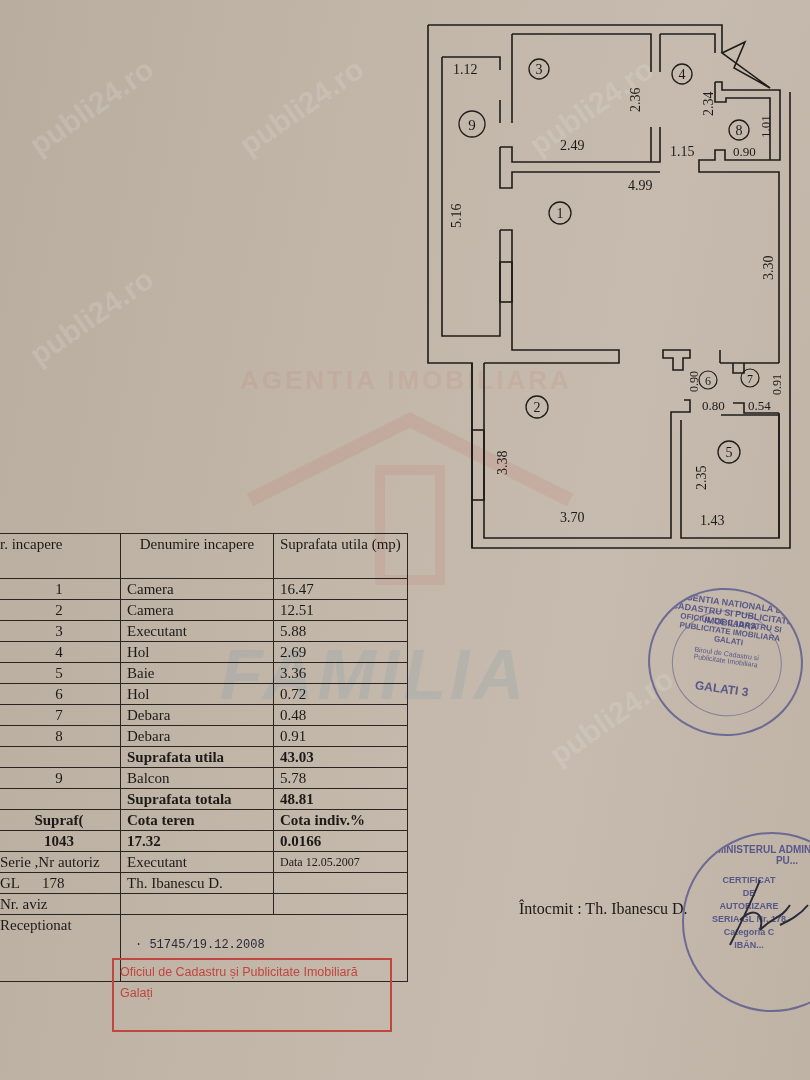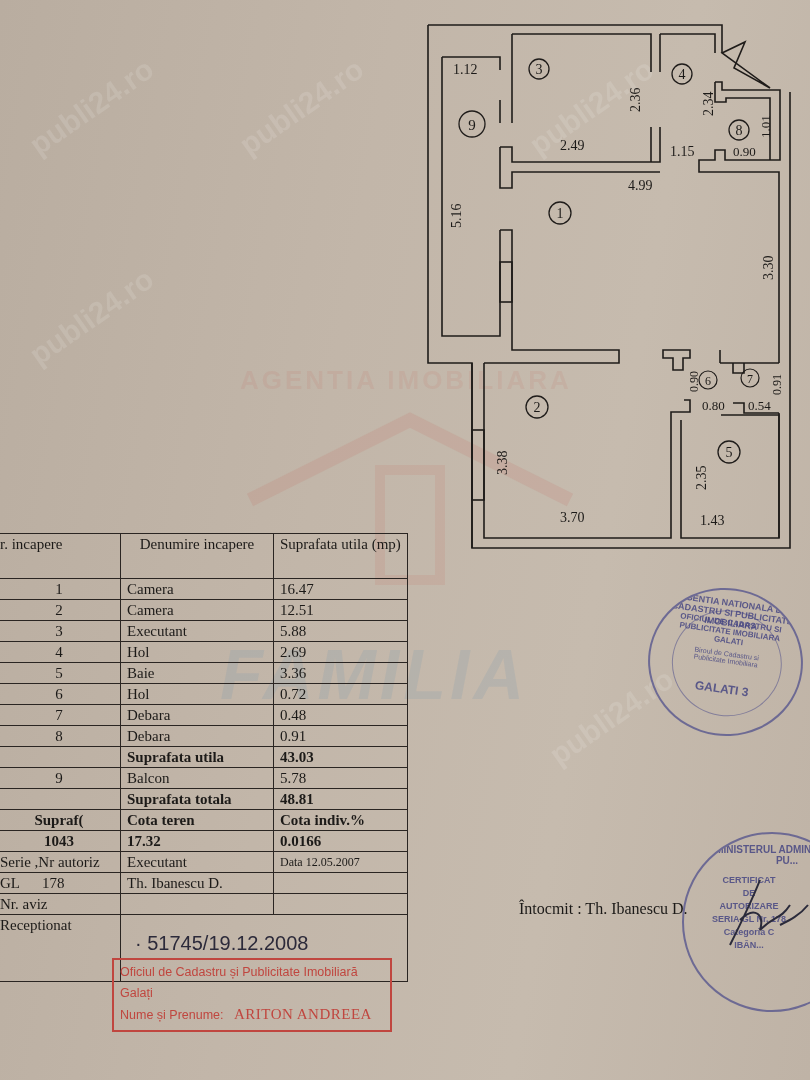--- a/index.html
+++ b/index.html
@@ -21,21 +21,21 @@
   
   .tbl { position:absolute; left:-2px; top:533px; border-collapse:collapse; font-size:15px; }
   .tbl td { border:1.3px solid #2a2522; padding:0 6px; height:20px; line-height:20px; white-space:nowrap; }
   .tbl td.c0 { width:110px; text-align:center; }
   .tbl td.c1 { width:140px; text-align:left; }
   .tbl td.c2 { width:120px; text-align:left; }
   .tbl .hdr td { height:44px; line-height:20px; vertical-align:top; }
   .tbl .b { font-weight:bold; }
   .tbl td.left { text-align:left; padding-left:2px; }
   .tbl tr.tall td { height:48px; vertical-align:top; }
-  .hand { font-family:Liberation Sans, sans-serif; font-size:20px; color:#2c2a3a; }
+  .hand { font-family:Liberation Mono, monospace; font-size:12px; color:#2c2a3a; }
 
   .stamp-red {
     position:absolute; left:112px; top:958px; width:280px; height:74px;
     border:2px solid #c0463f; color:#c0463f; font-family:"Liberation Sans", sans-serif;
     font-size:12.5px; line-height:21px; padding:2px 6px; box-sizing:border-box;
   }
   .stamp-red .name { font-family:"Liberation Serif", serif; font-size:15px; letter-spacing:0.5px; }
   .seal {
     position:absolute; border-radius:50%; border:2px solid rgba(80,80,140,0.75);
     color:rgba(70,70,130,0.85); font-family:"Liberation Sans", sans-serif; font-weight:bold;
@@ -229,21 +229,20 @@
   </tr>
   <tr class="tall">
     <td class="c0 left" style="border-left:none;">Receptionat</td>
     <td class="c1" colspan="2" style="padding-top:18px;padding-left:14px;"><span class="hand">· 51745/19.12.2008</span></td>
   </tr>
 </tbody>
   </table>
 
 <div class="stamp-red">
   <div>Oficiul de Cadastru și Publicitate Imobiliară Galați</div>
-  <div><span>Nume și Prenume:</span>&nbsp;&nbsp;&nbsp;<span class="name">ARITON ANDREEA</span></div>
 </div>
 
 <div class="seal" style="left:648px;top:588px;width:155px;height:148px;transform:rotate(8deg);">
   <div class="inner" style="left:22px;top:20px;width:108px;height:104px;"></div>
   <div style="position:absolute;top:8px;left:0;right:0;">AGENTIA NATIONALA DE CADASTRU SI PUBLICITATE IMOBILIARA</div>
   <div style="position:absolute;top:28px;left:20px;right:20px;font-size:8px;">OFICIUL DE CADASTRU SI PUBLICITATE IMOBILIARA GALATI</div>
   <div style="position:absolute;top:60px;left:30px;right:30px;font-size:7px;font-weight:normal;">Biroul de Cadastru si Publicitate Imobiliara</div>
   <div style="position:absolute;top:92px;left:0;right:0;font-size:12px;">GALATI 3</div>
 </div>
 

